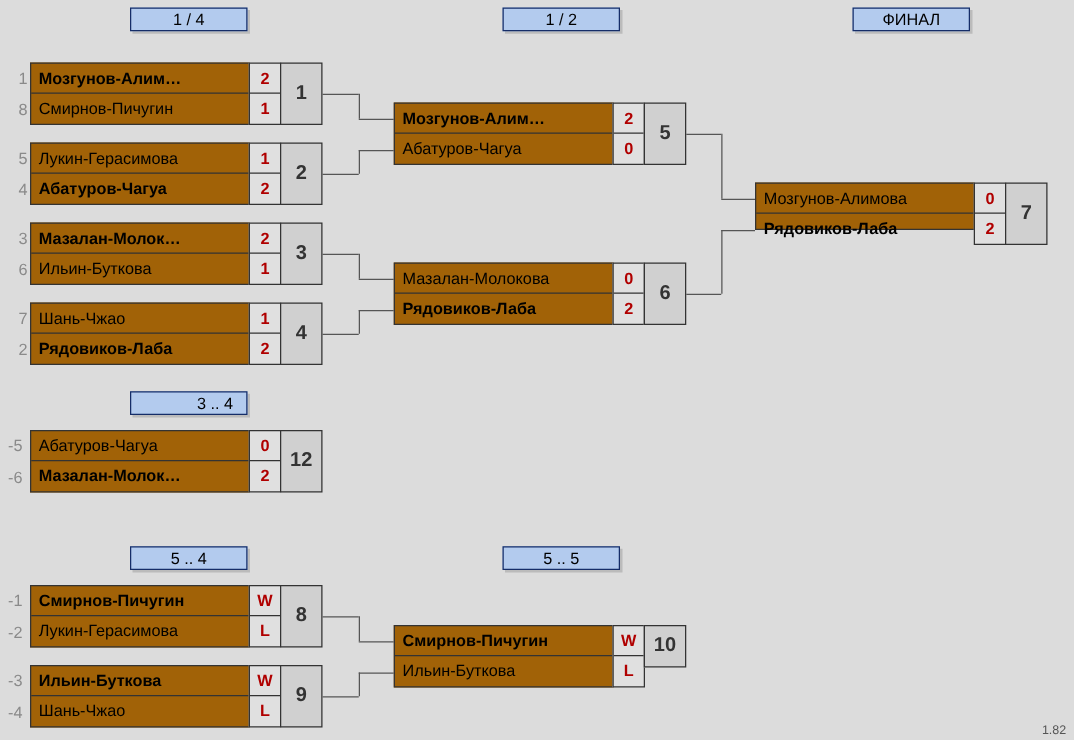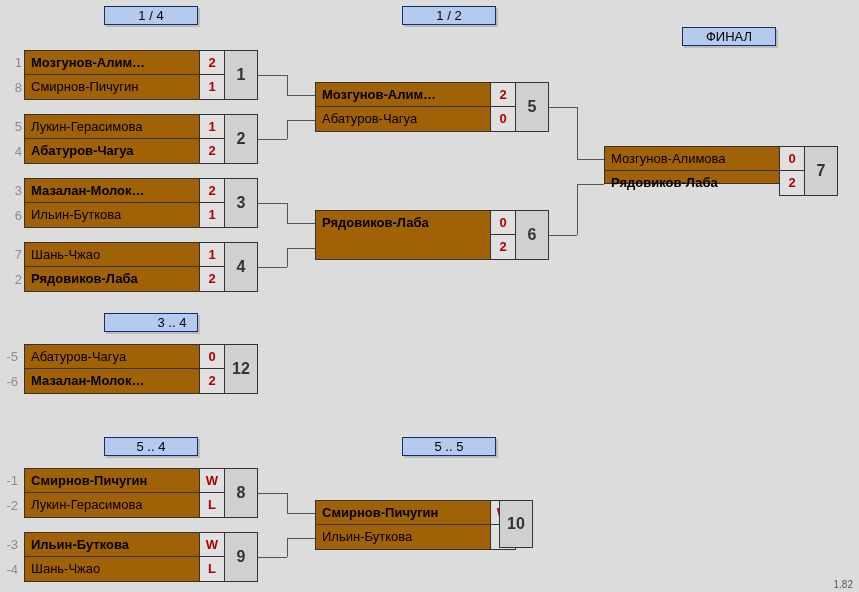--- a/index.html
+++ b/index.html
@@ -105,21 +105,21 @@
     font-size: 10px;
     color: #555;
   }
 </style>
 </head>
 <body>
 <div class="stage" id="stage">
   <div class="version">1.82</div>
 <div class="round-label" style="left: 104px; top: 6px;">1 / 4</div>
     <div class="round-label" style="left: 402px; top: 6px;">1 / 2</div>
-    <div class="round-label" style="left: 682px; top: 6px; margin-top: 21px;">ФИНАЛ</div>
+    <div class="round-label" style="left: 682px; top: 6px;">ФИНАЛ</div>
     <div class="round-label" style="left: 104px; top: 313px; padding-left: 42px;">3 .. 4</div>
     <div class="round-label" style="left: 104px; top: 437px;">5 .. 4</div>
     <div class="round-label" style="left: 402px; top: 437px;">5 .. 5</div>
     <div class="match" style="left: 24px; top: 50px;">
       <div class="seed-col" style="left: -18px; top: 0px;">
         <div class="seed">1</div>
         <div class="seed">8</div>
       </div>
       <div class="box name-box" style="left: 0px; top: 0px; width: 176px; height: 50px;">
         <div class="row winner">Мозгунов-Алим…</div>
@@ -182,20 +182,21 @@
         <div class="row">Абатуров-Чагуа</div>
       </div>
       <div class="box score-box" style="left: 175px; top: 0px; width: 26px; height: 50px;">
         <div class="row">2</div>
         <div class="row">0</div>
       </div>
       <div class="box id-box" style="left: 200px; top: 0px; width: 34px; height: 50px;">5</div>
     </div>
     <div class="match" style="left: 315px; top: 210px;">
       <div class="box name-box" style="left: 0px; top: 0px; width: 176px; height: 50px;">
+        <div class="row">Мазалан-Молокова</div>
         <div class="row winner">Рядовиков-Лаба</div>
       </div>
       <div class="box score-box" style="left: 175px; top: 0px; width: 26px; height: 50px;">
         <div class="row">0</div>
         <div class="row">2</div>
       </div>
       <div class="box id-box" style="left: 200px; top: 0px; width: 34px; height: 50px;">6</div>
     </div>
     <div class="match" style="left: 604px; top: 146px;">
       <div class="box name-box" style="left: 0px; top: 0px; width: 176px; height: 38px;">
@@ -255,21 +256,21 @@
     </div>
     <div class="match" style="left: 315px; top: 500px;">
       <div class="box name-box" style="left: 0px; top: 0px; width: 176px; height: 50px;">
         <div class="row winner">Смирнов-Пичугин</div>
         <div class="row">Ильин-Буткова</div>
       </div>
       <div class="box score-box" style="left: 175px; top: 0px; width: 26px; height: 50px;">
         <div class="row">W</div>
         <div class="row">L</div>
       </div>
-      <div class="box id-box" style="left: 184px; top: 0px; width: 34px; height: 48px;">10</div>
+      <div class="box id-box" style="left: 200px; top: 0px; width: 34px; height: 34px;">10</div>
     </div>
     <div class="hline" style="left: 258px; top: 75px; width: 29px;"></div>
     <div class="vline" style="left: 287px; top: 75px; height: 19.5px;"></div>
     <div class="hline" style="left: 287px; top: 94.5px; width: 28px;"></div>
     <div class="hline" style="left: 258px; top: 139px; width: 29px;"></div>
     <div class="vline" style="left: 287px; top: 119.5px; height: 19.5px;"></div>
     <div class="hline" style="left: 287px; top: 119.5px; width: 28px;"></div>
     <div class="hline" style="left: 258px; top: 203px; width: 29px;"></div>
     <div class="vline" style="left: 287px; top: 203px; height: 19.5px;"></div>
     <div class="hline" style="left: 287px; top: 222.5px; width: 28px;"></div>

